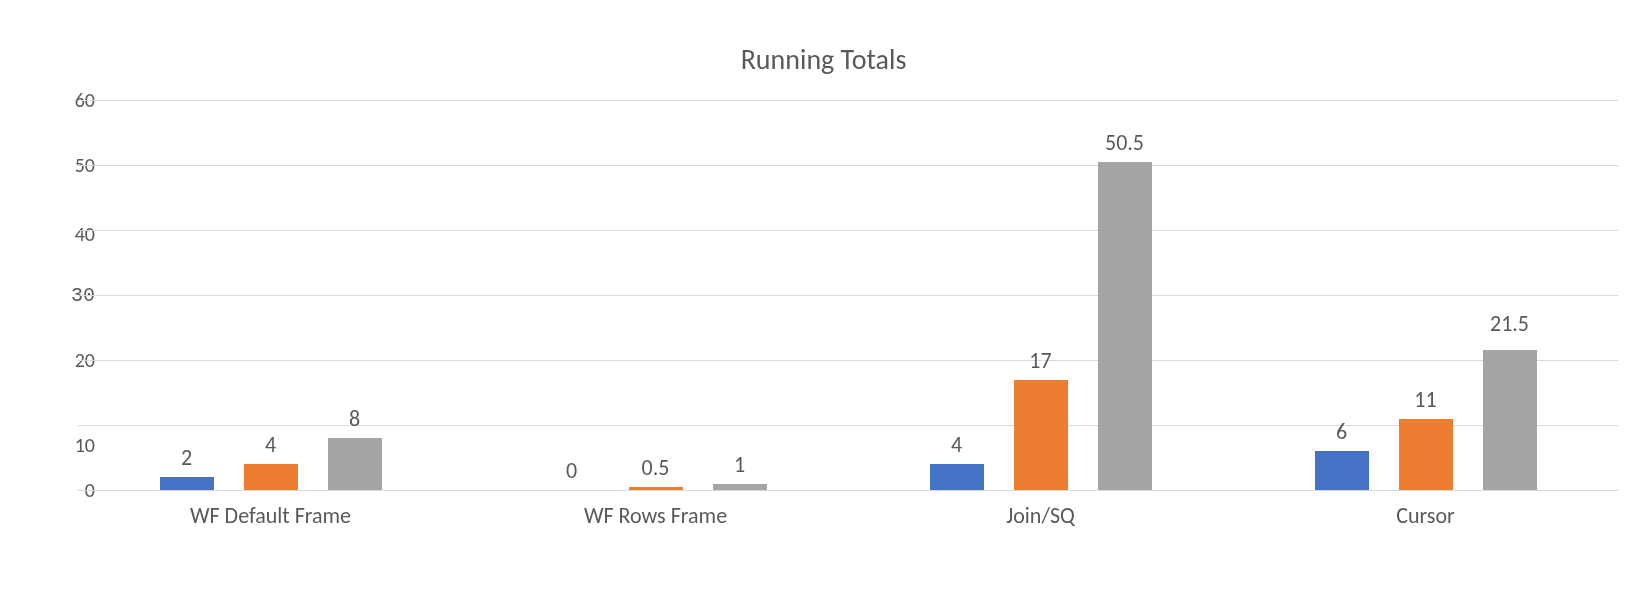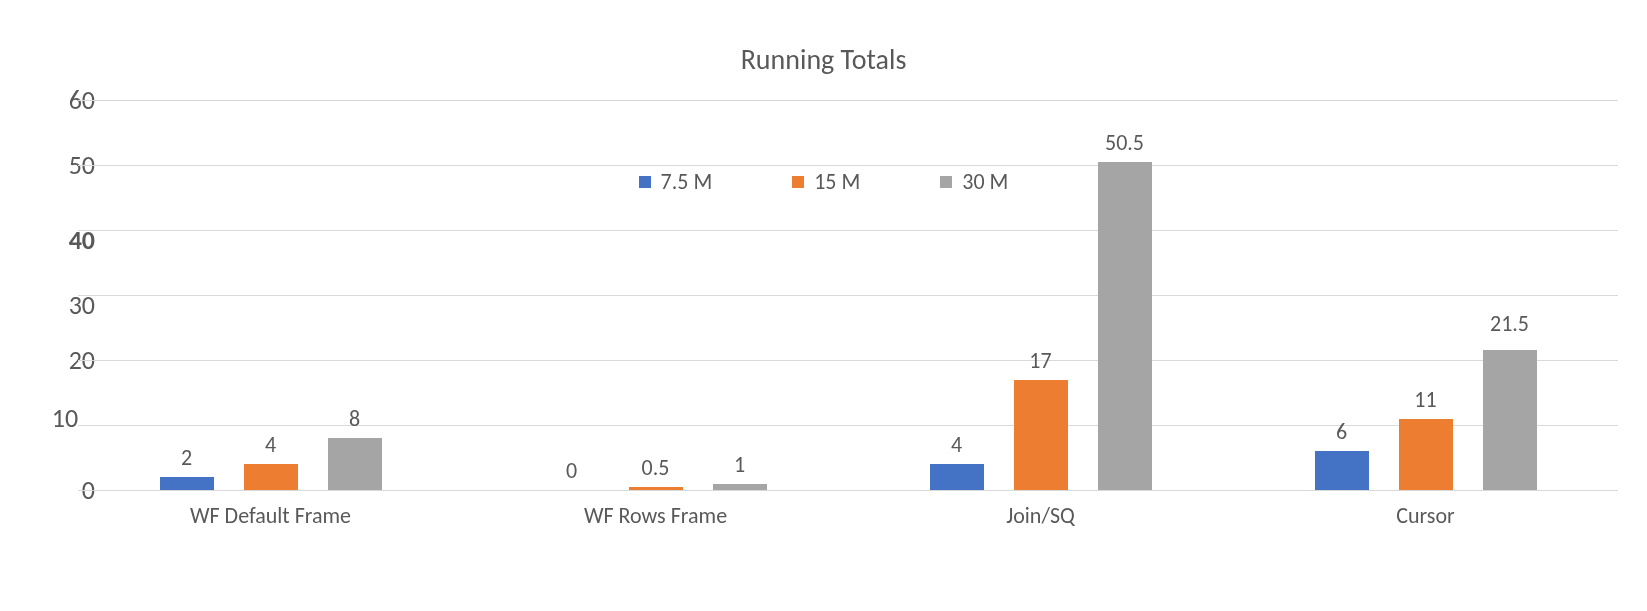--- a/index.html
+++ b/index.html
@@ -60,21 +60,21 @@
     left: 0;
     width: 100%;
     height: 0;
     border-top: 1px solid #d9d9d9;
   }
   .ytick {
     position: absolute;
     right: 1552px;
     width: 60px;
     text-align: right;
-    font-size: 26px;
+    font-size: 20px;
     color: #595959;
     transform: translateY(-50%);
   }
   .xtick {
     position: absolute;
     top: 502px;
     font-size: 22px;
     color: #595959;
     text-align: center;
     transform: translateX(-50%);
@@ -94,24 +94,24 @@
 </style>
 </head>
 <body>
 
 <div class="chart-wrap">
 
   <div class="chart-title">Running Totals</div>
 
   <div id="yticks-holder">
       <div class="ytick" style="top: 490px;">0</div>
-      <div class="ytick" style="top: 418px; text-align: center;">10</div>
+      <div class="ytick" style="top: 445px;">10</div>
       <div class="ytick" style="top: 360px;">20</div>
-      <div class="ytick" style="top: 305px;">30</div>
-      <div class="ytick" style="top: 240px; font-weight: bold;">40</div>
+      <div class="ytick" style="top: 295px; font-family: Liberation Mono, monospace;">30</div>
+      <div class="ytick" style="top: 234px;">40</div>
       <div class="ytick" style="top: 165px;">50</div>
       <div class="ytick" style="top: 100px;">60</div>
     </div>
 
   <div class="plot" id="plot">
       <div class="gridline" style="top: 325px;"></div>
       <div class="gridline" style="top: 260px;"></div>
       <div class="gridline" style="top: 195px;"></div>
       <div class="gridline" style="top: 130px;"></div>
       <div class="gridline" style="top: 65px;"></div>
@@ -135,34 +135,20 @@
       <div class="bar" style="left: 1019.5px; width: 54px; height: 328.25px; background: rgb(165, 165, 165);"></div>
       <div class="bar-label" style="left: 1046.5px; bottom: 334.25px;">50.5</div>
       <div class="bar" style="left: 1236.5px; width: 54px; height: 39px; background: rgb(68, 114, 196);"></div>
       <div class="bar-label" style="left: 1263.5px; bottom: 45px;">6</div>
       <div class="bar" style="left: 1320.5px; width: 54px; height: 71.5px; background: rgb(237, 125, 49);"></div>
       <div class="bar-label" style="left: 1347.5px; bottom: 77.5px;">11</div>
       <div class="bar" style="left: 1404.5px; width: 54px; height: 139.75px; background: rgb(165, 165, 165);"></div>
       <div class="bar-label" style="left: 1431.5px; bottom: 153px;">21.5</div>
     </div>
 
-  <div class="legend" id="legend">
-      <div class="legend-item">
-        <span class="swatch" style="background: rgb(68, 114, 196);"></span>
-        <span>7.5 M</span>
-      </div>
-      <div class="legend-item">
-        <span class="swatch" style="background: rgb(237, 125, 49);"></span>
-        <span>15 M</span>
-      </div>
-      <div class="legend-item">
-        <span class="swatch" style="background: rgb(165, 165, 165);"></span>
-        <span>30 M</span>
-      </div>
-    </div>
 
   <div id="xticks-holder">
       <div class="xtick" style="left: 270.5px;">WF Default Frame</div>
       <div class="xtick" style="left: 655.5px;">WF Rows Frame</div>
       <div class="xtick" style="left: 1040.5px;">Join/SQ</div>
       <div class="xtick" style="left: 1425.5px;">Cursor</div>
     </div>
 
 </div>
 

